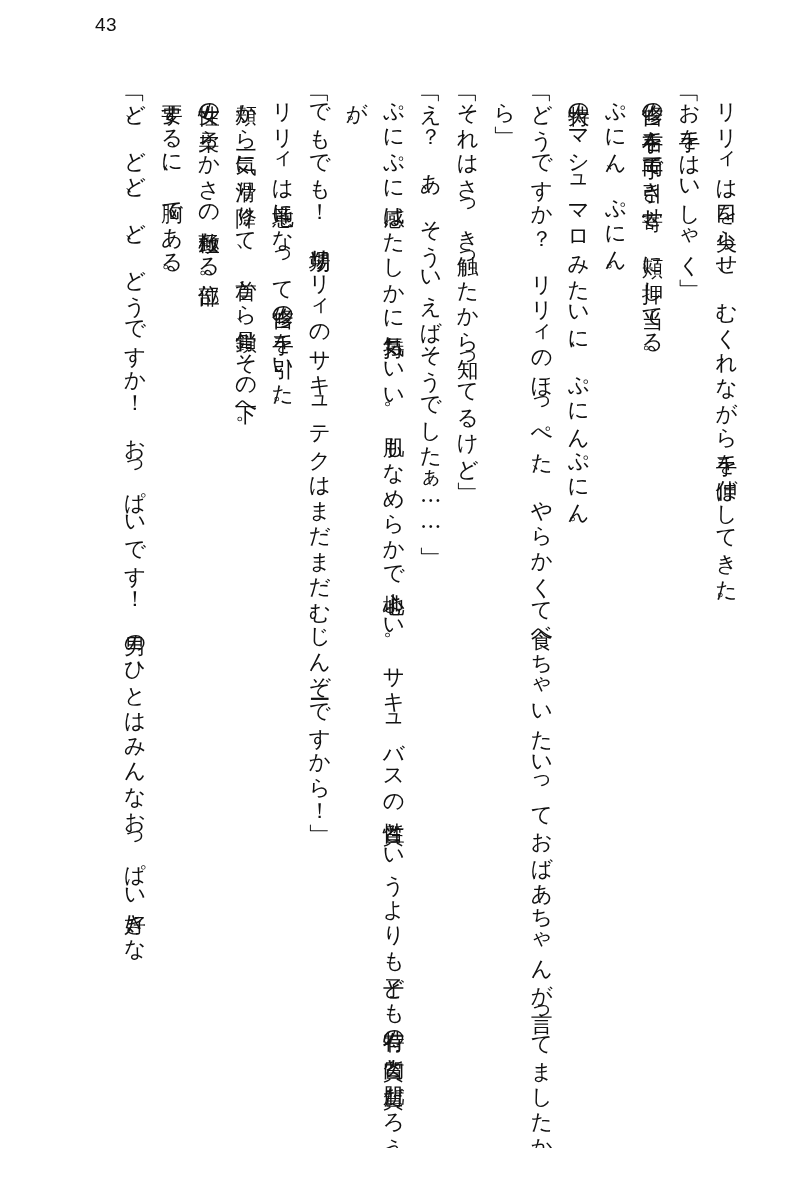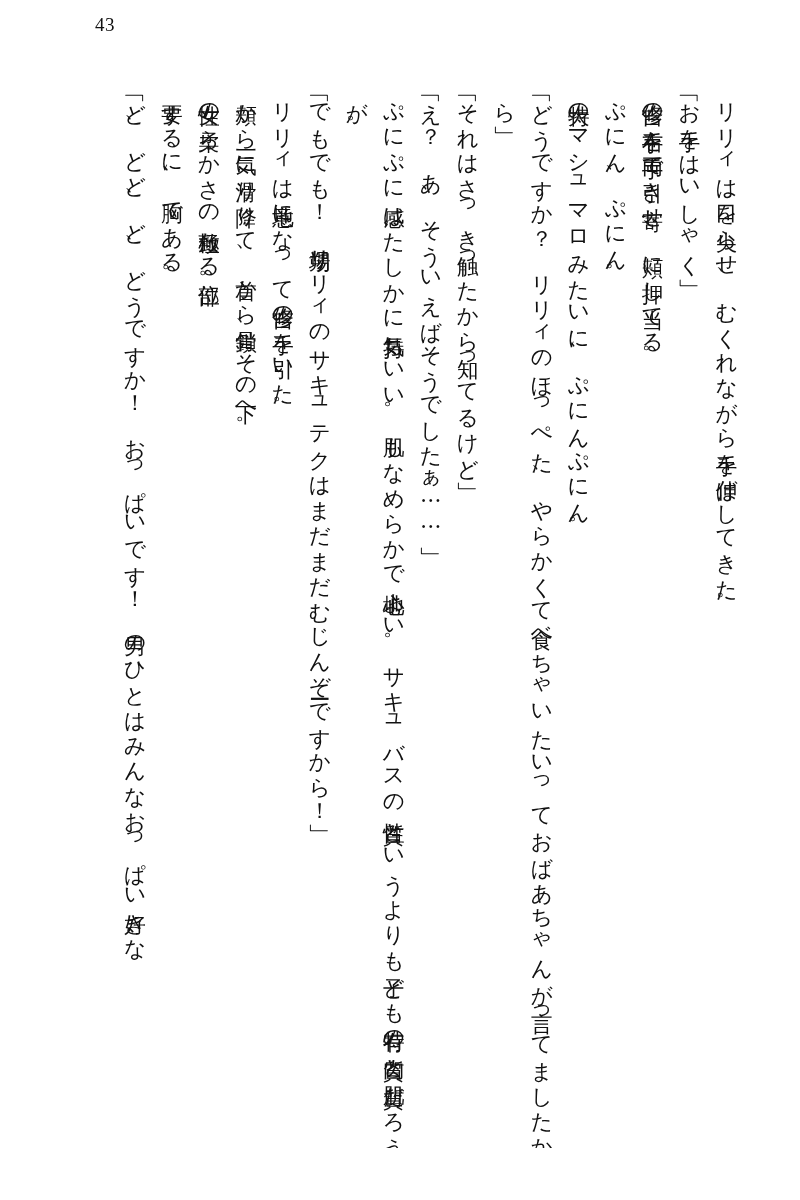--- a/index.html
+++ b/index.html
@@ -12,21 +12,21 @@
     width: 800px;
     height: 1200px;
     background: #ffffff;
     overflow: hidden;
     box-sizing: border-box;
   }
   .page-number {
     position: absolute;
     top: 14px;
     left: 95px;
-    font-family: Liberation Serif, serif;
+    font-family: Liberation Sans, sans-serif;
     font-size: 19px;
     color: #111111;
     letter-spacing: 0.5px;
   }
   .body-text {
     position: absolute;
     top: 88px;
     left: 56px;
     width: 688px;
     height: 1060px;

